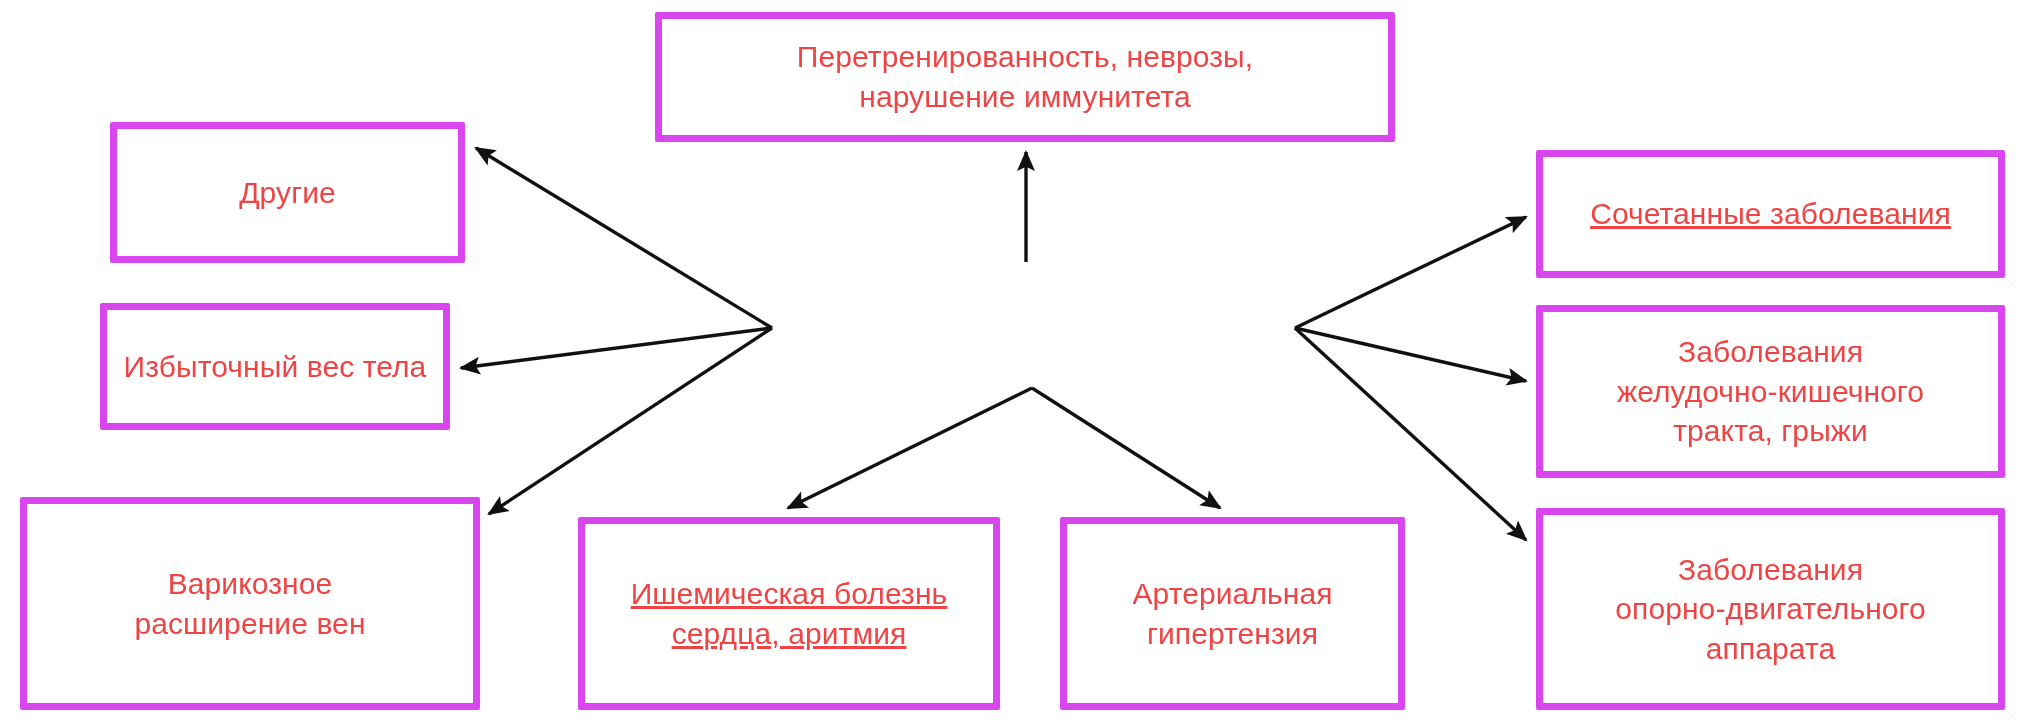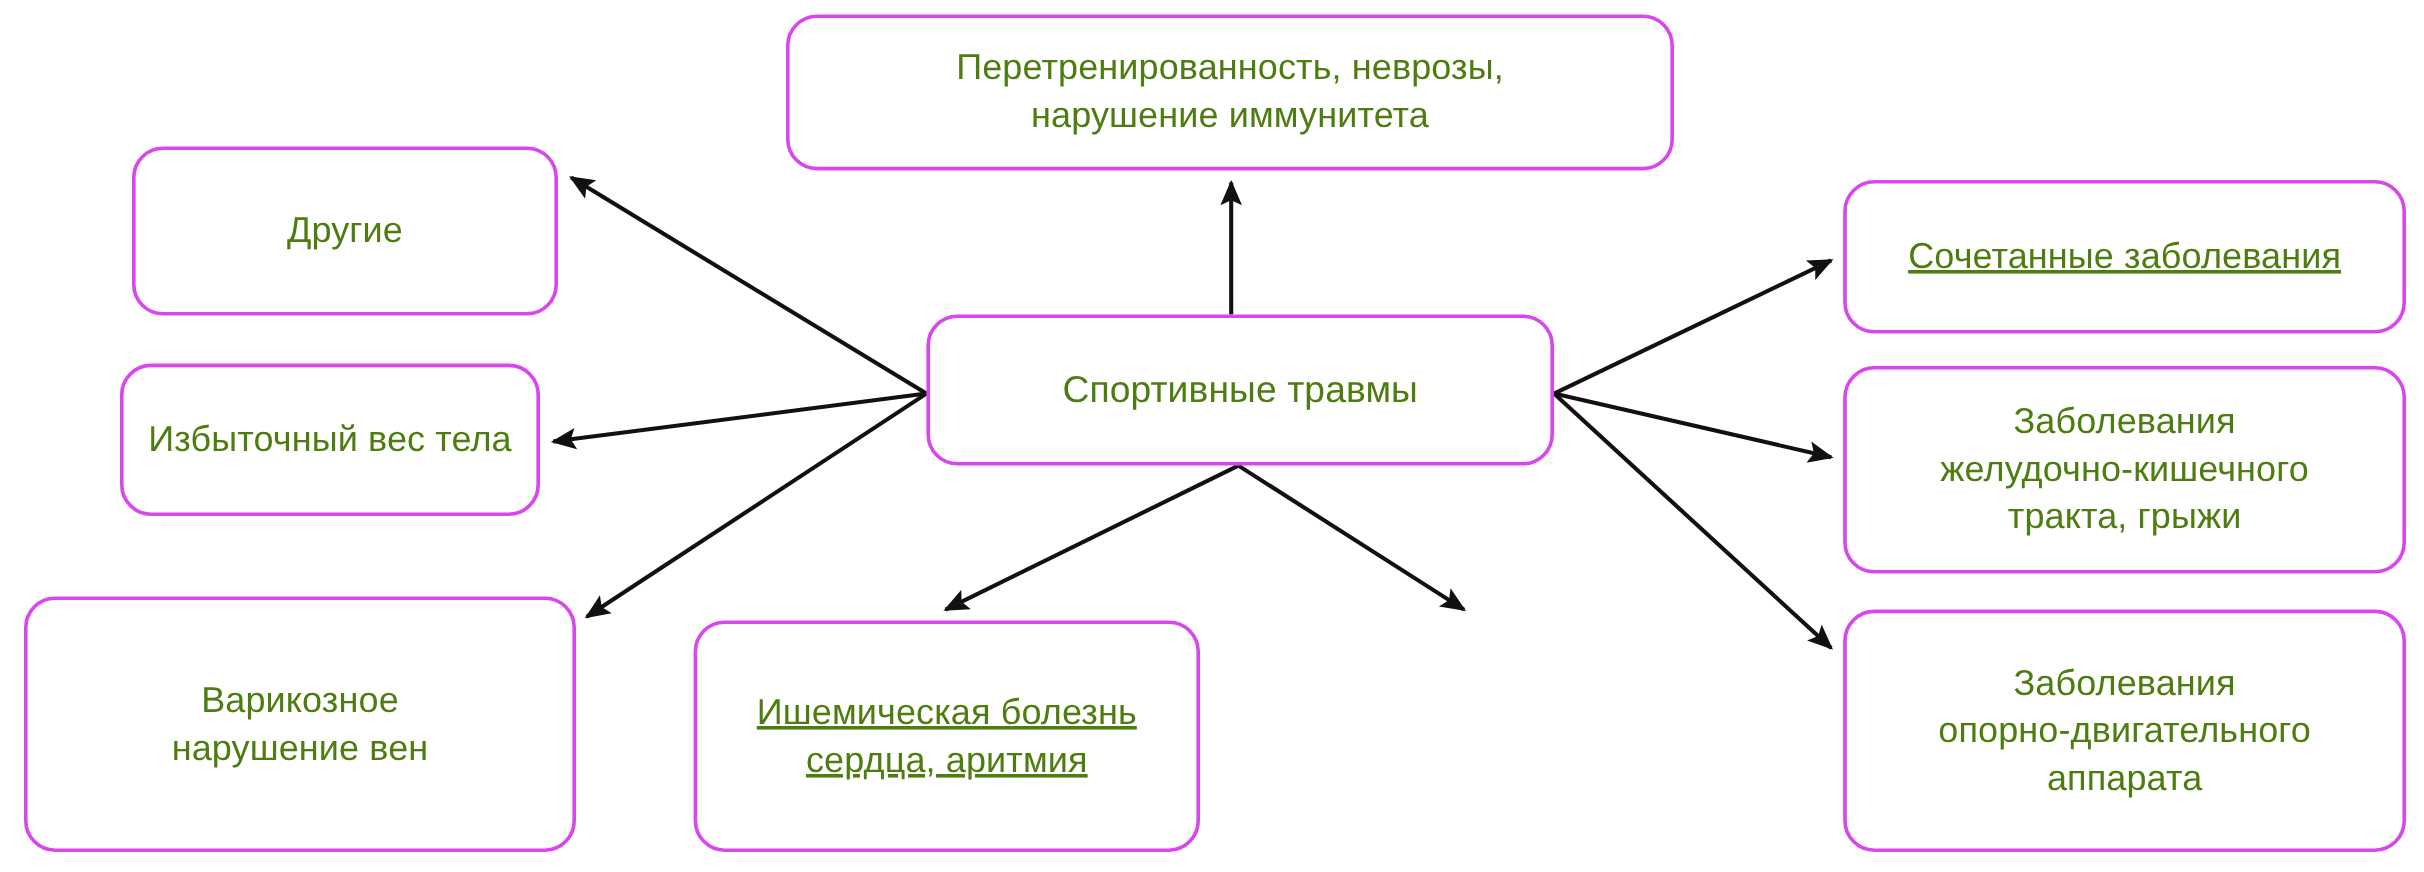--- a/index.html
+++ b/index.html
@@ -19,28 +19,28 @@
     position: absolute;
     left: 0;
     top: 0;
     width: 2020px;
     height: 727px;
     pointer-events: none;
   }
   .node {
     position: absolute;
     box-sizing: border-box;
-    border: 3px solid #d946ef;
-    border-radius: 26px;
+    border: 7px solid #d946ef;
+    border-radius: 2px;
     background: #ffffff;
     display: flex;
     align-items: center;
     justify-content: center;
     text-align: center;
-    color: #4d7c0f;
+    color: #ef4444;
     font-size: 30px;
     line-height: 1.32;
     letter-spacing: 0.1px;
     white-space: pre-line;
     padding: 4px 10px;
     z-index: 2;
   }
   .node.central {
     font-size: 31px;
   }
@@ -62,35 +62,36 @@
         <path d="M 772,328 L 461,368" marker-end="url(#arrowhead)"></path>
         <path d="M 772,328 L 489,514" marker-end="url(#arrowhead)"></path>
         <path d="M 1032,388 L 788,508" marker-end="url(#arrowhead)"></path>
         <path d="M 1032,388 L 1220,508" marker-end="url(#arrowhead)"></path>
         <path d="M 1295,328 L 1526,217" marker-end="url(#arrowhead)"></path>
         <path d="M 1295,328 L 1526,381" marker-end="url(#arrowhead)"></path>
         <path d="M 1295,328 L 1526,540" marker-end="url(#arrowhead)"></path>
       </g>
   </svg>
 
-  <div class="node central" style="left: 772px; top: 262px; width: 523px; height: 126px;">Спортивные травмы</div>
 
   <div class="node" style="left: 655px; top: 12px; width: 740px; height: 130px;">Перетренированность, неврозы,
 нарушение иммунитета</div>
 
   <div class="node" style="left: 110px; top: 122px; width: 355px; height: 141px;">Другие</div>
 
   <div class="node" style="left: 100px; top: 303px; width: 350px; height: 127px;">Избыточный вес тела</div>
 
   <div class="node" style="left: 20px; top: 497px; width: 460px; height: 213px;">Варикозное
-нарушение вен</div>
+расширение вен</div>
 
   <div class="node" style="left: 578px; top: 517px; width: 422px; height: 193px; text-decoration: underline;">Ишемическая болезнь
 сердца, аритмия</div>
 
+  <div class="node" style="left: 1060px; top: 517px; width: 345px; height: 193px;">Артериальная
+гипертензия</div>
 
   <div class="node" style="left: 1536px; top: 150px; width: 469px; height: 128px; text-decoration: underline;">Сочетанные заболевания</div>
 
   <div class="node" style="left: 1536px; top: 305px; width: 469px; height: 173px;">Заболевания
 желудочно-кишечного
 тракта, грыжи</div>
 
   <div class="node" style="left: 1536px; top: 508px; width: 469px; height: 202px;">Заболевания
 опорно-двигательного
 аппарата</div>

